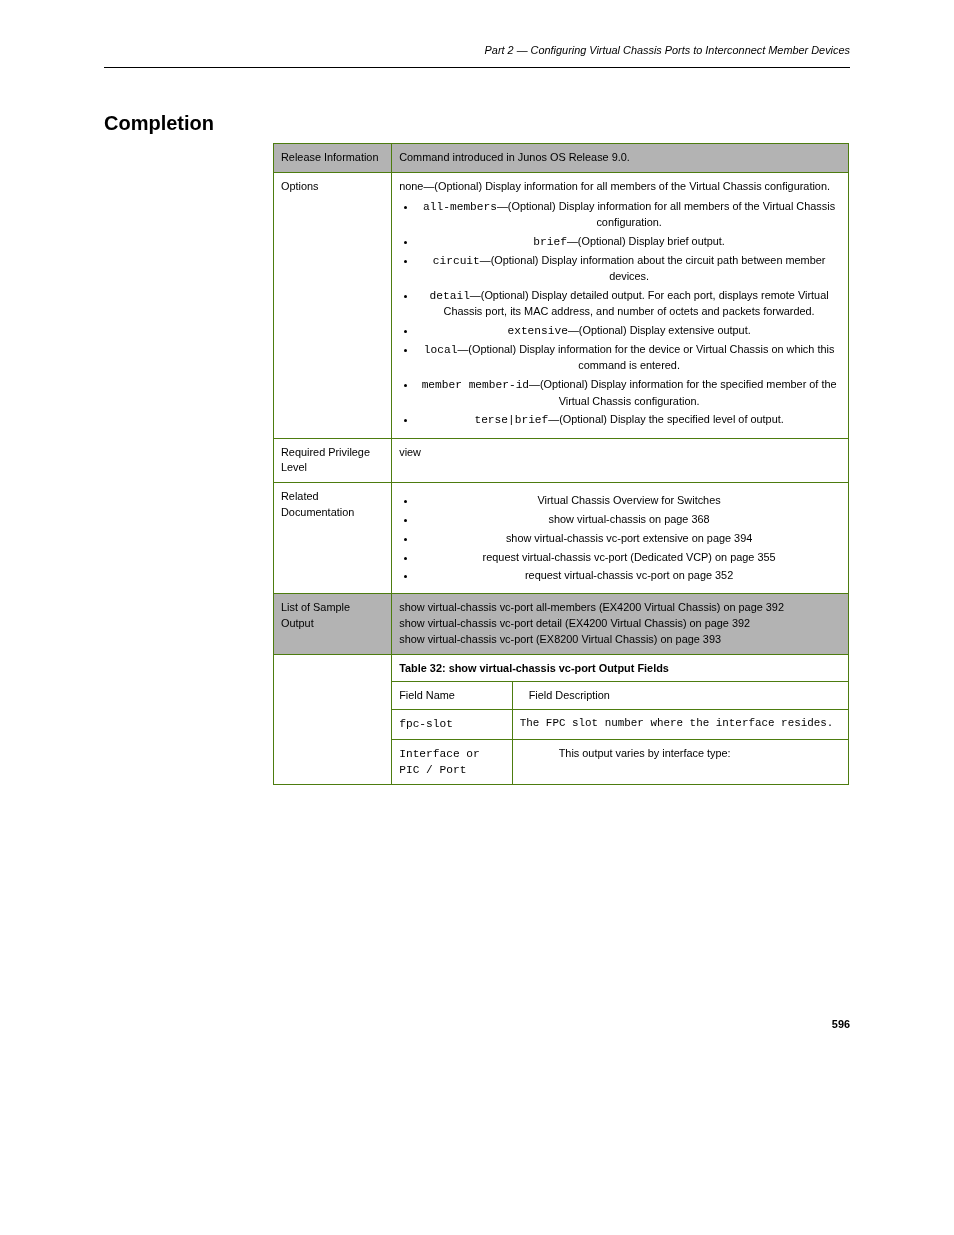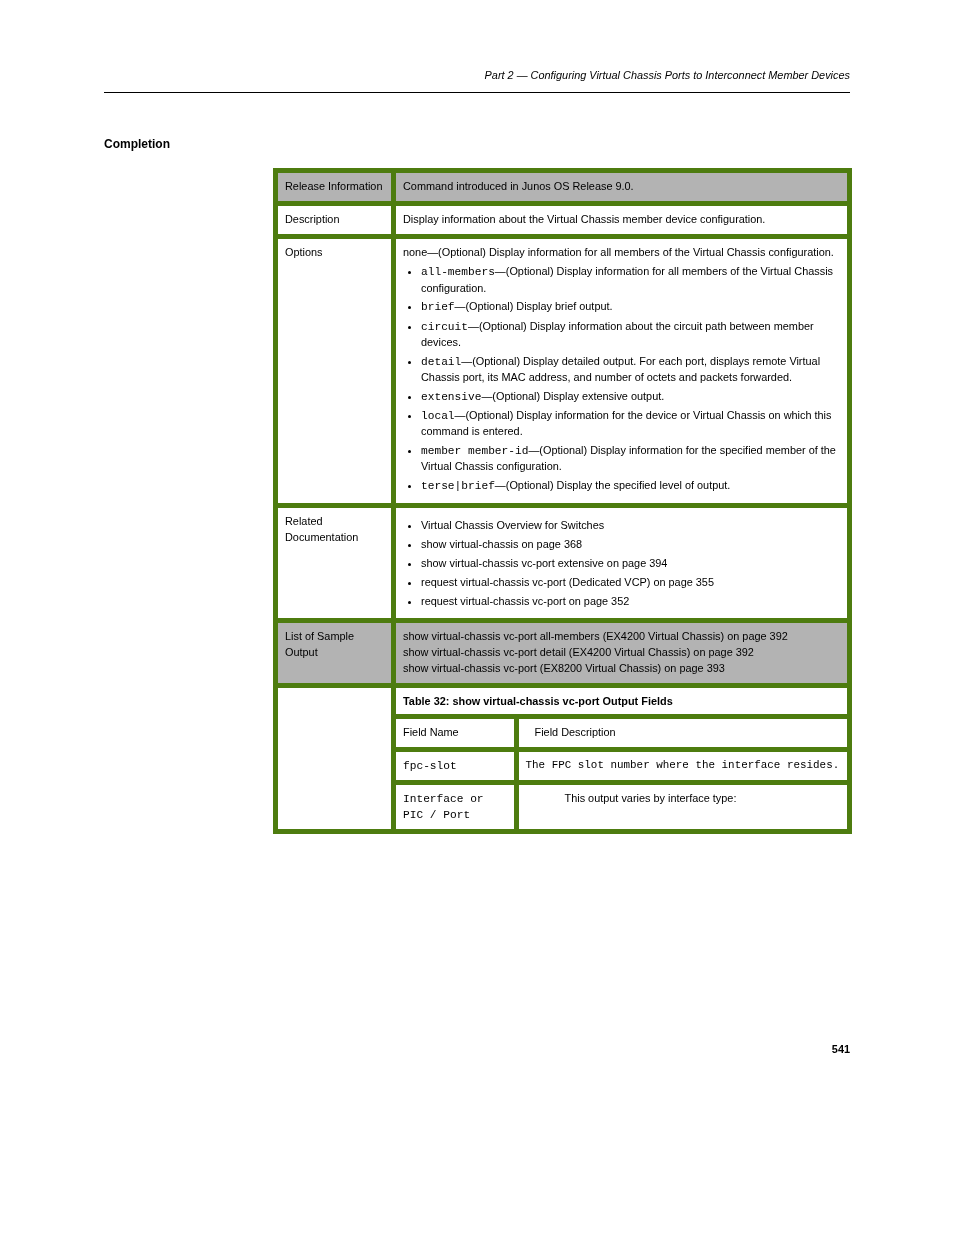--- a/index.html
+++ b/index.html
@@ -9,71 +9,71 @@
     height: 1235px;
     background: #ffffff;
     font-family: "Helvetica Neue", Arial, sans-serif;
     color: #000;
   }
   .page {
     width: 954px;
     height: 1072px;
     position: relative;
     box-sizing: border-box;
-    margin-top: 25px;
   }
   .hr-top {
     position: absolute;
     top: 67px;
     left: 104px;
     right: 104px;
     border-top: 1px solid #000;
   }
   .header-right {
     position: absolute;
     top: 44px;
     right: 104px;
     font-size: 10.9px;
     font-style: italic;
     color: #000;
   }
   .section-title {
     position: absolute;
     top: 112px;
     left: 104px;
-    font-size: 12px;
+    font-size: 20px;
     font-weight: bold;
   }
   .table-wrap {
     position: absolute;
     top: 143px;
     left: 273px;
     width: 576px;
   }
   table {
     border-collapse: collapse;
     width: 100%;
     table-layout: fixed;
   }
   td, th {
-    border: 5px solid #4d7c0f;
+    border: 1px solid #4d7c0f;
     vertical-align: top;
     padding: 6px 7px 6px 7px;
     font-size: 10.9px;
     line-height: 1.45;
   }
   .col-l { width: 118px; }
   .col-r { width: 456px; }
   .shade { background: #b3b3b3; }
   ul {
     margin: 4px 0 2px 0;
     padding-left: 18px;
   }
   li {
     margin-bottom: 3px;
+    text-align: center;
   }
   .mono { font-family: "Courier New", Courier, monospace; font-size: 11.2px; }
   .lbl-cell {
     font-size: 10.9px;
   }
   .bold { font-weight: bold; }
   .page-number {
     position: absolute;
     bottom: 42px;
     right: 104px;
@@ -97,42 +97,42 @@
         <col class="col-l">
         <col class="col-r">
       </colgroup>
       <tbody>
 
         <tr class="shade">
           <td class="lbl-cell">Release Information</td>
           <td>Command introduced in Junos OS Release 9.0.</td>
         </tr>
 
-        <tr>
-          <td class="lbl-cell">Description</td>
-          <td>Display information about the Virtual Chassis member device configuration.</td>
-        </tr>
 
         <tr>
           <td class="lbl-cell">Options</td>
           <td>
             <div>none—(Optional) Display information for all members of the Virtual Chassis configuration.</div>
             <ul>
               <li><span class="mono">all-members</span><span>—(Optional) Display information for all members of the Virtual Chassis configuration.</span></li>
               <li><span class="mono">brief</span><span>—(Optional) Display brief output.</span></li>
               <li><span class="mono">circuit</span><span>—(Optional) Display information about the circuit path between member devices.</span></li>
               <li><span class="mono">detail</span><span>—(Optional) Display detailed output. For each port, displays remote Virtual Chassis port, its MAC address, and number of octets and packets forwarded.</span></li>
               <li><span class="mono">extensive</span><span>—(Optional) Display extensive output.</span></li>
               <li><span class="mono">local</span><span>—(Optional) Display information for the device or Virtual Chassis on which this command is entered.</span></li>
               <li><span class="mono">member member-id</span><span>—(Optional) Display information for the specified member of the Virtual Chassis configuration.</span></li>
               <li><span class="mono">terse|brief</span><span>—(Optional) Display the specified level of output.</span></li>
             </ul>
           </td>
         </tr>
 
+        <tr>
+          <td class="lbl-cell">Required Privilege Level</td>
+          <td>view</td>
+        </tr>
 
         <tr>
           <td class="lbl-cell">Related Documentation</td>
           <td>
             <ul>
               <li><span>Virtual Chassis Overview for Switches</span></li>
               <li><span>show virtual-chassis</span> <span>on page 368</span></li>
               <li><span>show virtual-chassis vc-port extensive</span> <span>on page 394</span></li>
               <li><span>request virtual-chassis vc-port (Dedicated VCP)</span> <span>on page 355</span></li>
               <li><span>request virtual-chassis vc-port</span> <span>on page 352</span></li>
@@ -173,14 +173,14 @@
                   <td style="border-right:none; border-bottom:none;padding-left:46px;">This output varies by interface type:</td>
                 </tr>
               </tbody>
             </table>
           </td>
         </tr>
       </tbody>
     </table>
   </div>
 
-  <div class="page-number">541</div>
+  <div class="page-number">596</div>
 </div>
 
 </body></html>

